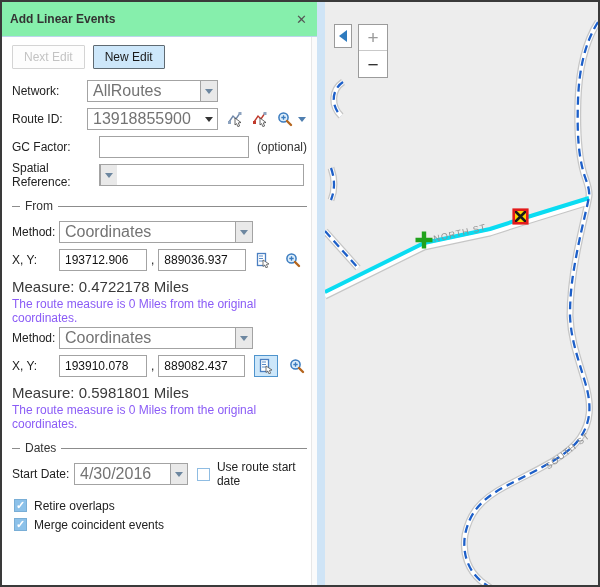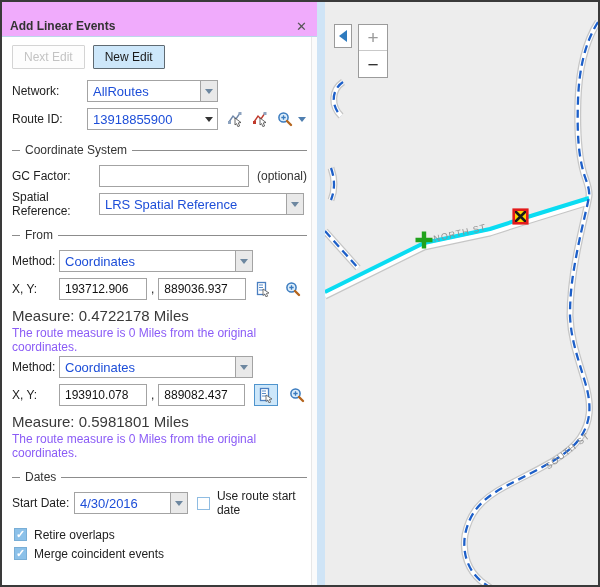--- a/index.html
+++ b/index.html
@@ -2,35 +2,35 @@
 <html><head>
 <meta charset="utf-8">
 <style>
   * { box-sizing: border-box; margin: 0; padding: 0; }
   html,body { width:600px; height:587px; }
   body { font-family: "Liberation Sans", sans-serif; font-size:12px; color:#222; }
   .frame { position:relative; width:600px; height:587px; border:2px solid #3a3a3a; background:#fff; overflow:hidden; }
 
   
   .panel { position:absolute; left:0; top:0; width:323px; height:583px; background:#fff; border-right:8px solid #cfe4f6; }
-  .panel-header { height:22px; background:#f0abfc; border-bottom:1px solid #bcd6ec; display:flex; align-items:flex-start; padding:17px 8px; }
+  .panel-header { height:22px; background:#86efac; border-bottom:1px solid #bcd6ec; display:flex; align-items:center; padding:17px 8px; }
   .panel-title { font-weight:bold; color:#333; font-size:12px; flex:1; }
   .close-x { color:#555; font-size:13px; cursor:default; padding:0 2px; }
   .panel-body { padding:8px 10px 6px 10px; position:relative; height:560px; }
   .scroll-gutter { position:absolute; right:0; top:0; bottom:0; width:6px; background:#fbfbfb; border-left:1px solid #e7e7e7; }
 
   .btn-row { display:flex; gap:8px; margin-bottom:11px; }
   .btn { font-size:12px; padding:4px 11px; background:#cde7fa; border:1px solid #5f6a72; color:#1a1a1a; border-radius:1px; }
   .btn.disabled { background:#fdfdfd; border-color:#d4d4d4; color:#c3c3c3; }
 
   .frow { display:flex; align-items:center; margin-bottom:6px; height:22px; }
   .flabel { font-size:12px; color:#222; flex:none; }
 
   .combo { display:flex; align-items:center; border:1px solid #a3a3a3; background:#fff; height:22px; }
-  .combo .val { flex:1; padding:0 5px; font-size:13px; color:#1d4ed8; white-space:nowrap; overflow:hidden; }
+  .combo .val { flex:1; padding:0 5px; font-size:16px; color:#737373; white-space:nowrap; overflow:hidden; }
   .combo .arrow-btn { width:17px; height:100%; background:#e9e9e9; border-left:1px solid #a3a3a3; display:flex; align-items:center; justify-content:center; flex:none; }
   .tri-down { width:0; height:0; border-left:4px solid transparent; border-right:4px solid transparent; border-top:5px solid #6d87a0; }
   .tri-down.dark { border-top-color:#333; }
   .tri-down.blue { border-top-color:#4f7fb0; }
 
   .tinput { border:1px solid #a3a3a3; height:22px; font-size:12px; padding:0 5px; font-family:"Liberation Sans",sans-serif; color:#111; }
 
   .sep { display:flex; align-items:center; margin:13px 0 8px 0; }
   .sep::before { content:""; width:8px; height:1px; background:#8c8c8c; margin-right:5px; }
   .sep::after { content:""; flex:1; height:1px; background:#8c8c8c; margin-left:5px; }
@@ -113,32 +113,28 @@
         <svg class="icon16" viewBox="0 0 16 16">
           <circle cx="6.5" cy="6.5" r="4.6" fill="#ddeefb" stroke="#3a7bbf" stroke-width="1.5"></circle>
           <path d="M4.3,6.5 H8.7 M6.5,4.3 V8.7" stroke="#3a7bbf" stroke-width="1.3"></path>
           <path d="M10,10 L14,14" stroke="#b5651d" stroke-width="2.4" stroke-linecap="round"></path>
         </svg>
         <span style="margin-left:5px;display:flex;align-items:center;">
             <span class="tri-down blue"></span>
           </span>
       </div>
 
-      <div class="sep">
-          <span>Coordinate System</span>
-        </div>
       <div class="frow">
         <span class="flabel" style="width:87px;">GC Factor:</span>
         <input class="tinput" style="width: 150px;" value="">
         <span class="flabel" style="margin-left:8px;color:#333;">(optional)</span>
       </div>
       <div class="frow">
         <span class="flabel" style="width:87px;">Spatial Reference:</span>
         <div class="combo" style="width:205px;">
-          <span class="val">LRS Spatial Reference</span>
           <span class="arrow-btn">
               <span class="tri-down"></span>
             </span>
         </div>
       </div>
 
       <div class="sep">
           <span>From</span>
         </div>
       <div class="frow">

